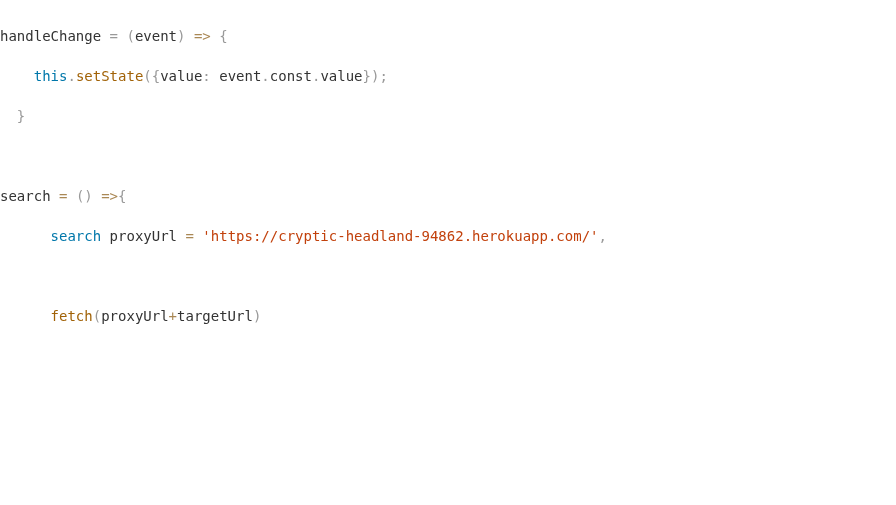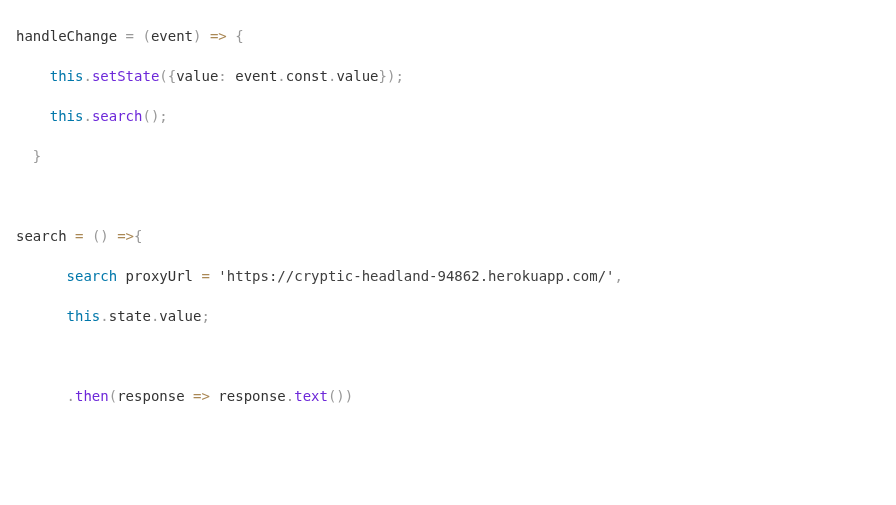--- a/index.html
+++ b/index.html
@@ -12,46 +12,44 @@
     font-size: 14px;
     line-height: 20px;
     overflow: hidden;
   }
   .editor {
     padding: 6px 0 0 0;
     white-space: pre;
     color: #333333;
   }
   .line {
-    padding-left: 16px;
+    padding-left: 0;
     height: 20px;
     position: relative;
   }
   
   .kw   { color: #0077aa; }   
-  .fn   { color: #6d28d9; }   
+  .fn   { color: #a16207; }   
   .id   { color: #333333; }   
   .op   { color: #aa8855; }   
   .pn   { color: #999999; }   
-  .str  { color: #404040; }
+  .str  { color: #c2410c; }
 </style>
 </head>
 <body>
 
 <div class="editor">
 <div class="line"><span class="id">handleChange</span><span class="pn"> = (</span><span class="id">event</span><span class="pn">) </span><span class="op">=&gt;</span><span class="pn"> {</span></div>
 <div class="line"><span>    </span><span class="kw">this</span><span class="pn">.</span><span class="fn">setState</span><span class="pn">({</span><span class="id">value</span><span class="pn">:</span><span> </span><span class="id">event</span><span class="pn">.</span><span class="id">const</span><span class="pn">.</span><span class="id">value</span><span class="pn">});</span></div>
-<div class="line"><span>    </span><span class="kw">this</span><span class="pn">.</span><span class="fn">search</span><span class="pn">();</span></div>
 <div class="line"><span>  </span><span class="pn">}</span></div>
 <div class="line"><span></span></div>
 <div class="line"><span class="id">search</span><span> </span><span class="op">=</span><span class="pn"> () </span><span class="op">=&gt;</span><span class="pn">{</span></div>
 <div class="line"><span>      </span><span class="kw">search</span><span> </span><span class="id">proxyUrl</span><span> </span><span class="op">=</span><span> </span><span class="str">'https://cryptic-headland-94862.herokuapp.com/'</span><span class="pn">,</span></div>
-<div class="line"><span>      </span><span class="kw">this</span><span class="pn">.</span><span class="id">state</span><span class="pn">.</span><span class="id">value</span><span class="pn">;</span></div>
 <div class="line"><span></span></div>
-<div class="line"><span>      </span><span class="pn">.</span><span class="fn">then</span><span class="pn">(</span><span class="id">response</span><span> </span><span class="op">=&gt;</span><span> </span><span class="id">response</span><span class="pn">.</span><span class="fn">text</span><span class="pn">())</span></div>
+<div class="line"><span>      </span><span class="fn">fetch</span><span class="pn">(</span><span class="id">proxyUrl</span><span class="op">+</span><span class="id">targetUrl</span><span class="pn">)</span></div>
 
 
 
 
 
 
 
 
 
 

